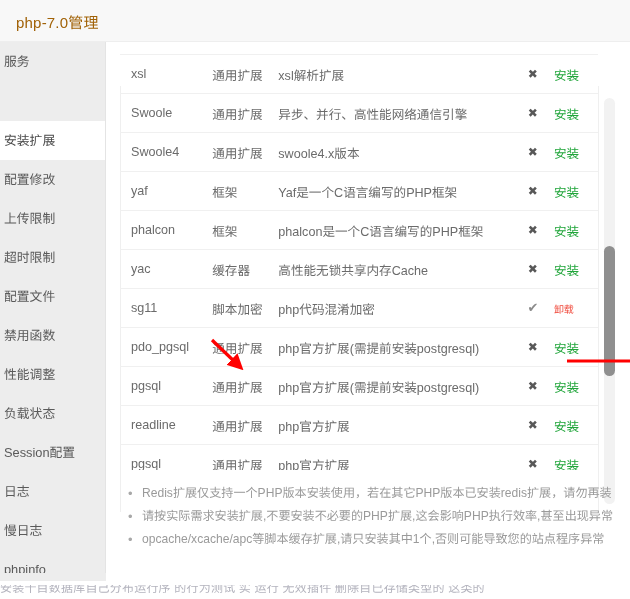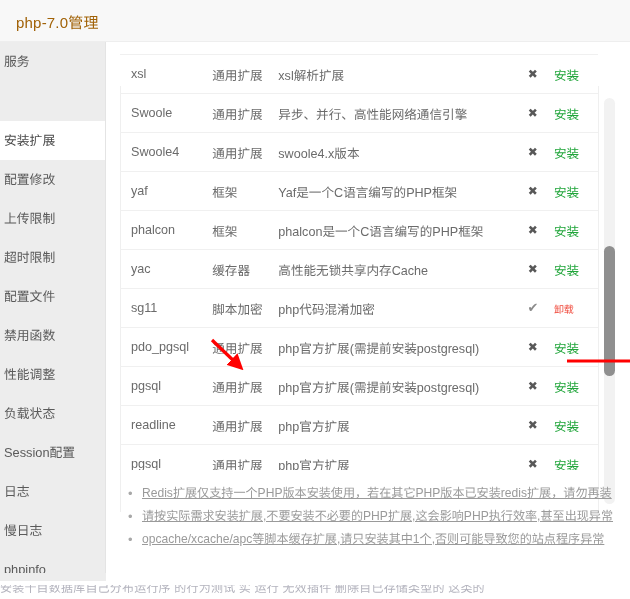--- a/index.html
+++ b/index.html
@@ -154,21 +154,20 @@
   .notes ul {
     margin: 0; padding: 0 0 0 22px;
     list-style: none;
   }
   .notes li {
     position: relative;
     font-size: 12.1px;
     color: #9a9a9a;
     line-height: 23px;
     white-space: nowrap;
-    text-decoration: underline;
   }
   .notes li::before {
     content: "•";
     position: absolute; left: -14px; top: 0;
     color: #a8a8a8;
     font-size: 13px;
   }
 
   
   .anno { position: absolute; pointer-events: none; }

